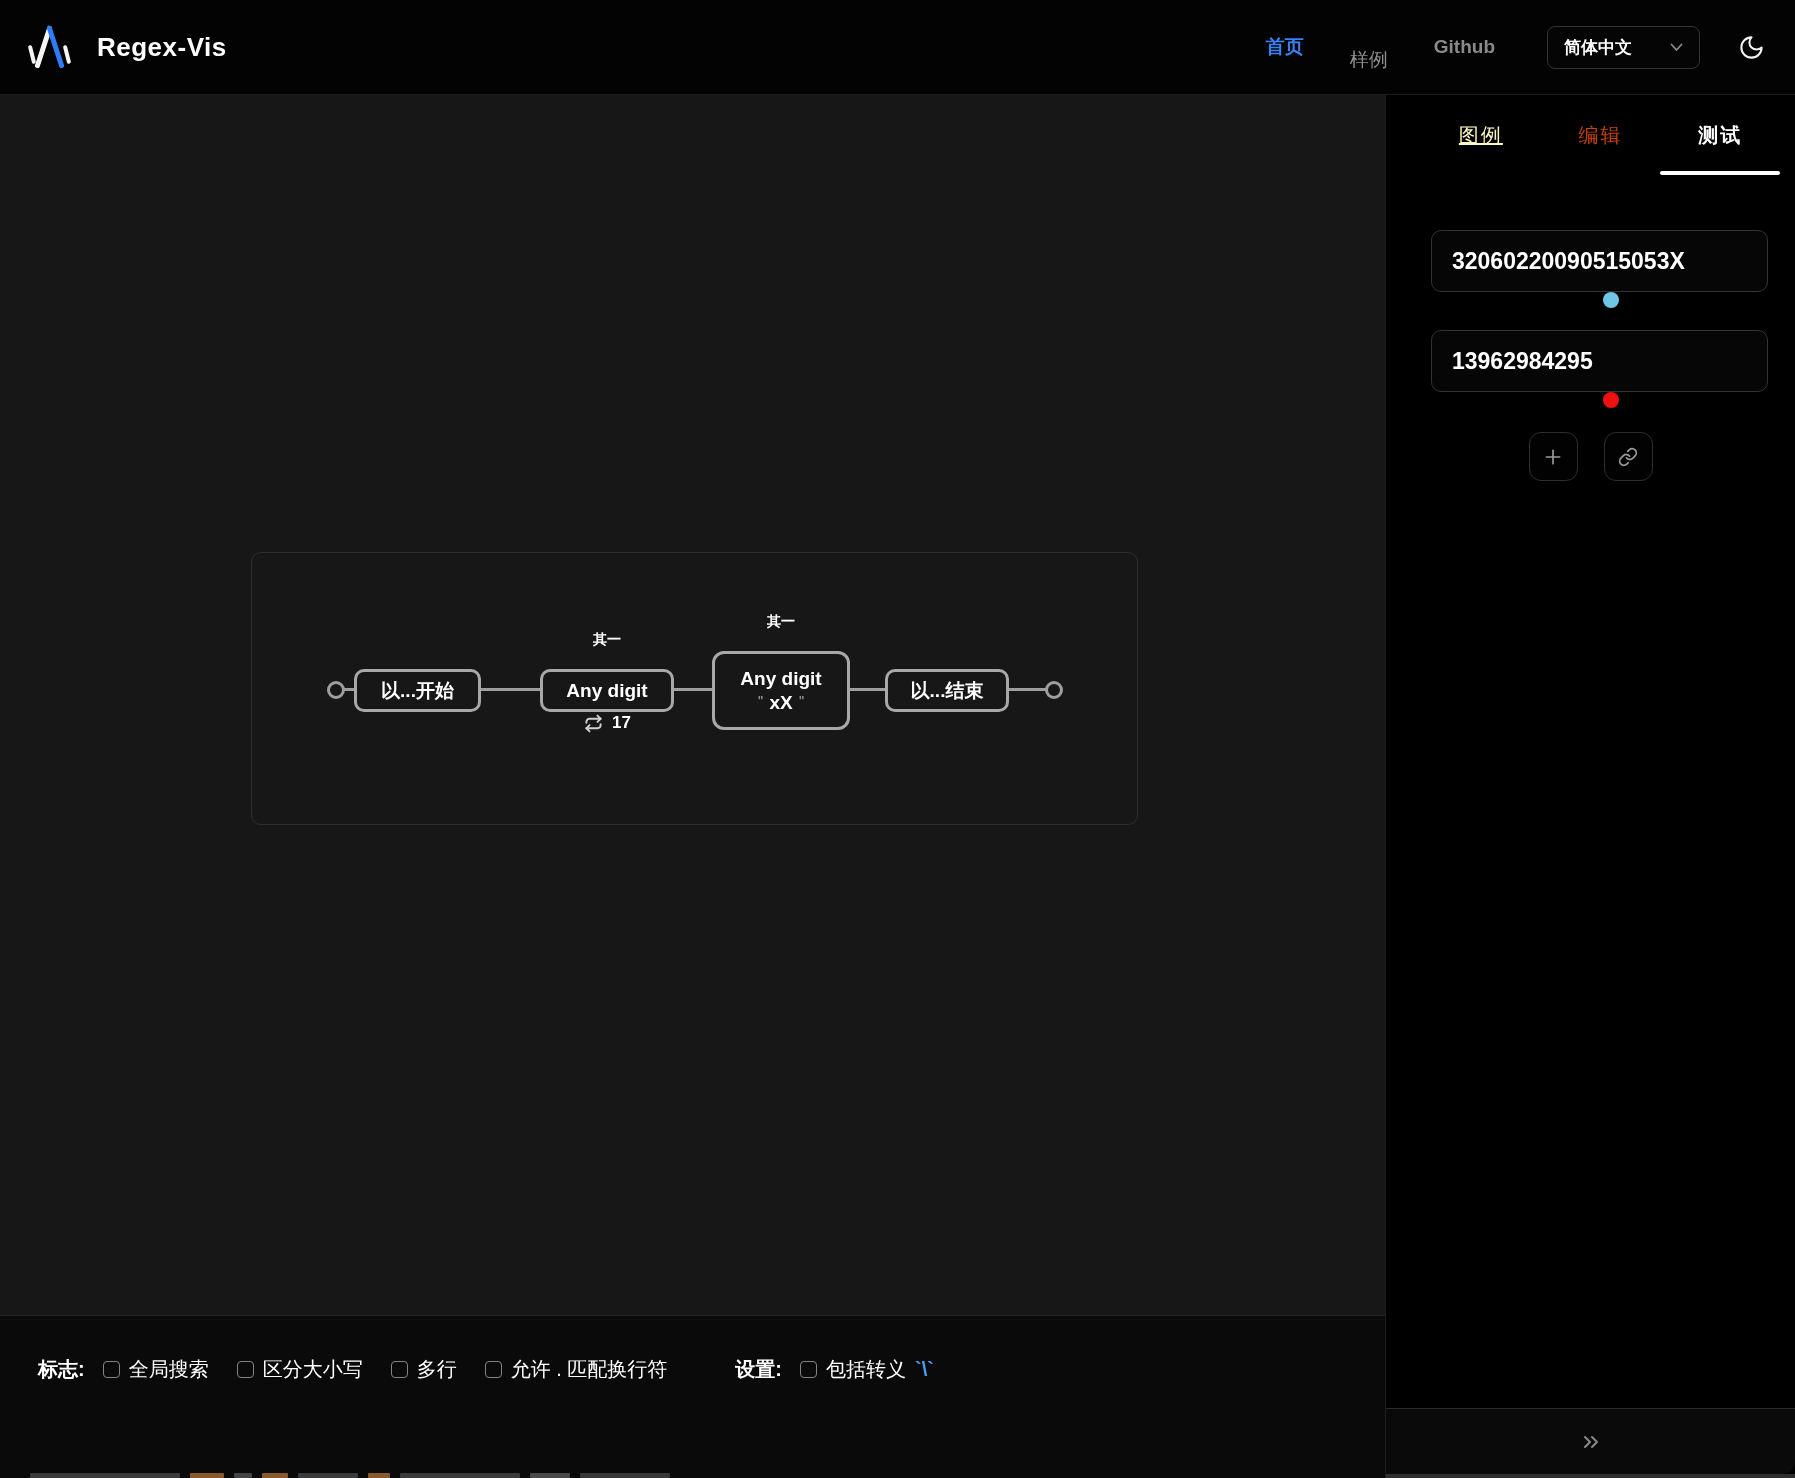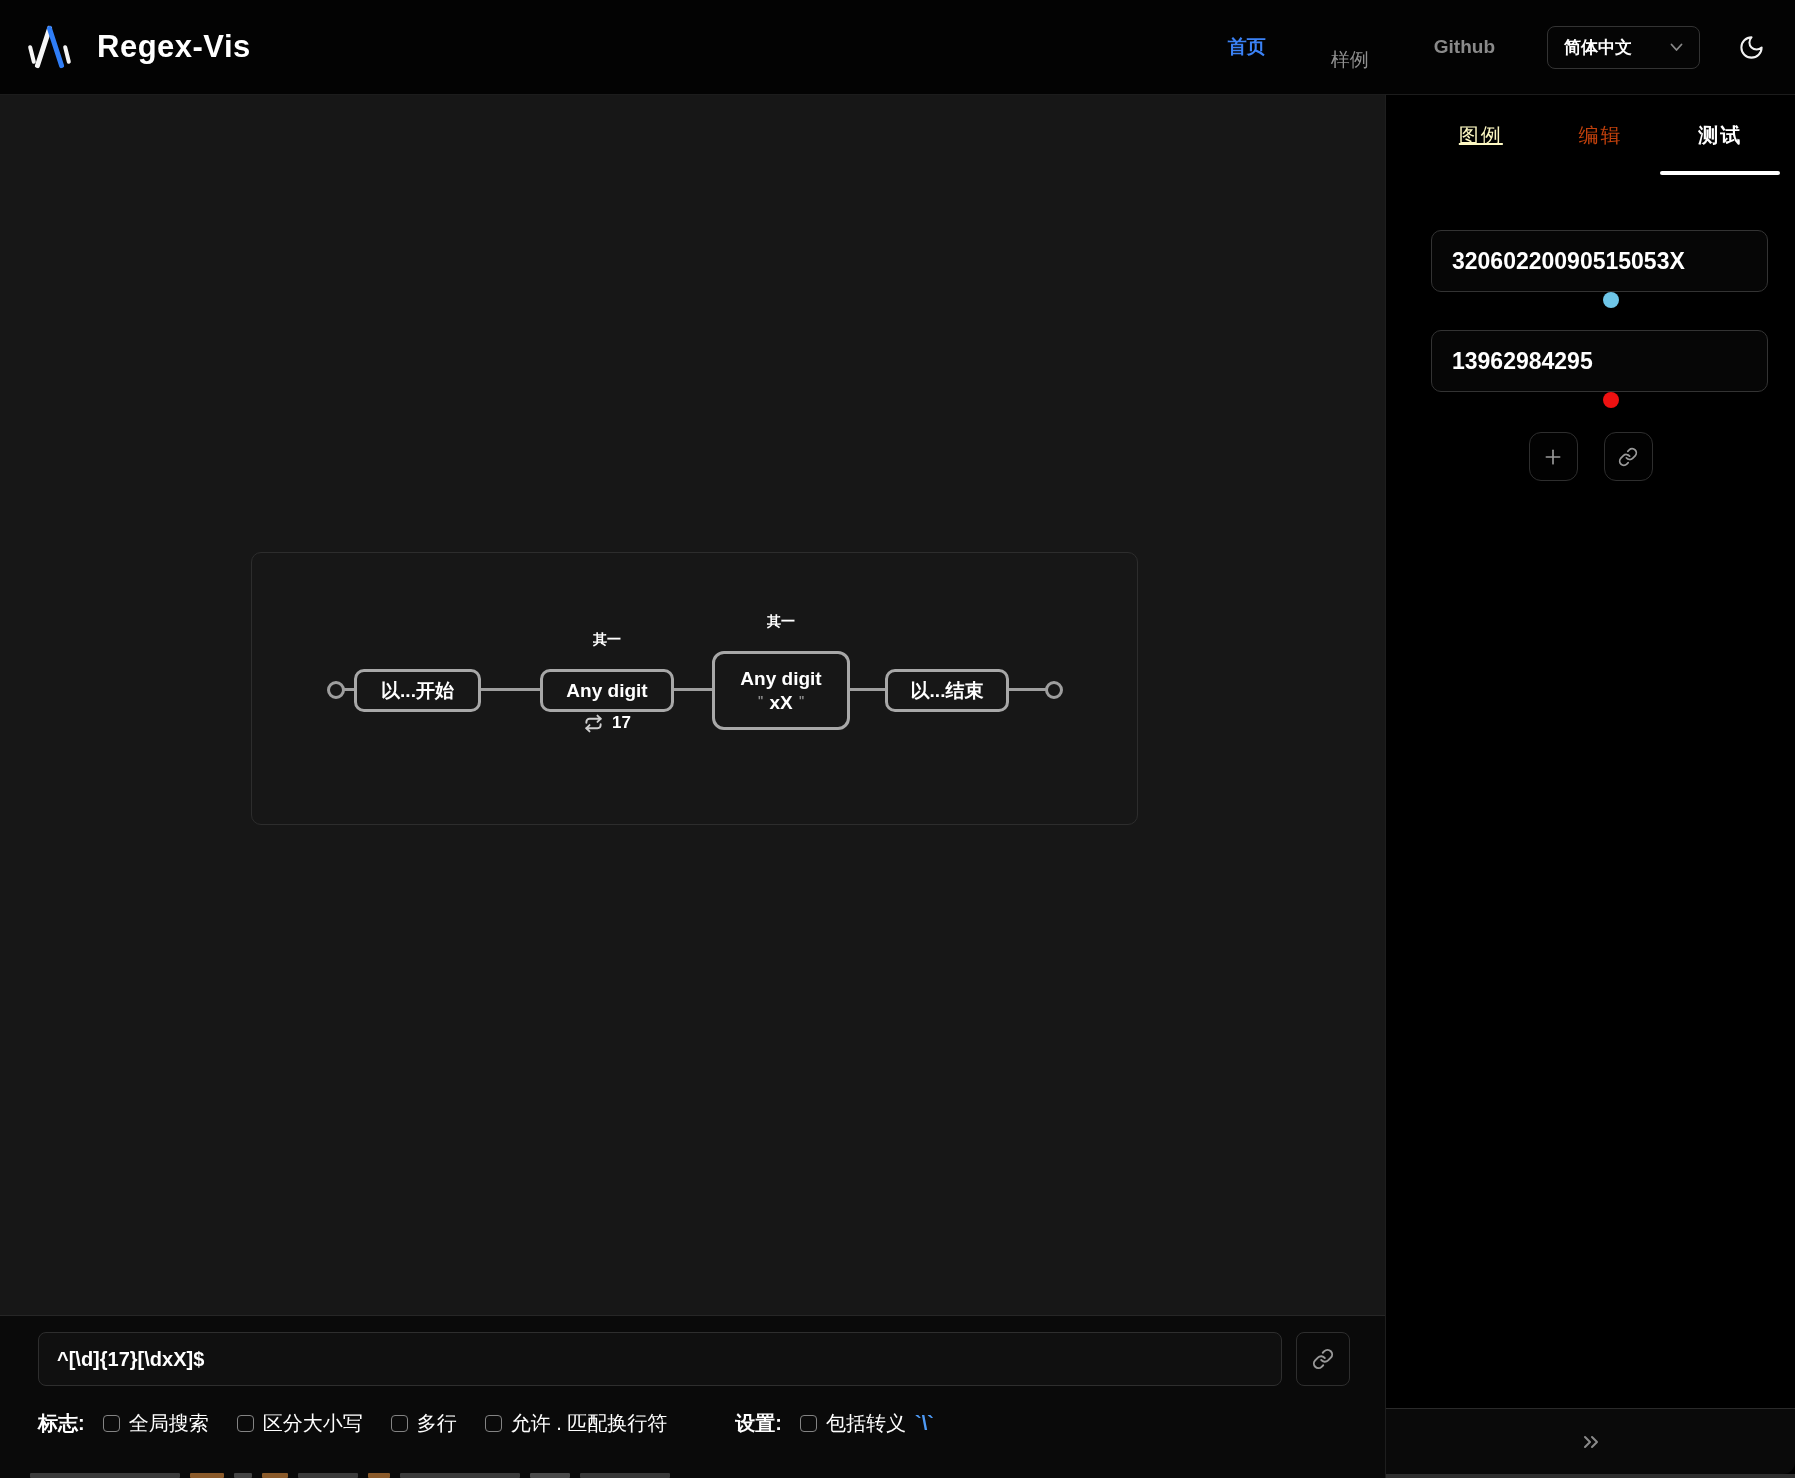--- a/index.html
+++ b/index.html
@@ -17,22 +17,22 @@
     padding:0 30px; border-bottom:1px solid #1c1c1c;
   }
   .logo { display:flex; align-items:center; gap:7px; height:50px; }
   .logo .bar { border-radius:2px; background:#f5f5f5; }
   .logo .s { width:4px; height:19px; }
   .logo .t { width:5px; height:44px; }
   .logo .b1 { transform:rotate(-14deg); margin-top:14px; }
   .logo .b2 { transform:rotate(18deg); }
   .logo .b3 { transform:rotate(-18deg); background:#2f7df6; }
   .logo .b4 { transform:rotate(-14deg); margin-top:14px; }
-  .brand { margin-left:28px; font-size:31px; font-weight:800; letter-spacing:.5px; }
-  .nav { margin-left:auto; display:flex; align-items:center; gap:65px; font-size:19px; }
+  .brand { margin-left:28px; font-size:26px; font-weight:800; letter-spacing:.5px; }
+  .nav { margin-left:auto; display:flex; align-items:center; gap:46px; font-size:19px; }
   .nav a { text-decoration:none; cursor:pointer; }
   .nav .active { color:#3b82f6; font-weight:600; }
   .nav .muted  { color:#909090; font-weight:500;margin-top:25px; }
   .nav .github { color:#8a8a8a; font-weight:700; }
   .lang-select {
     margin-left:52px; display:flex; align-items:center; gap:38px;
     border:1px solid #333; border-radius:8px; background:#050505;
     padding:9px 16px; font-size:17px; font-weight:700; cursor:pointer;
   }
   .theme-btn { margin-left:38px; background:none; border:none; cursor:pointer; display:flex; }
@@ -206,31 +206,20 @@
           <span class="qt">"</span>
         </span>
       </div>
 
       <div class="node n4">
         <span>以...结束</span>
       </div>
     </div>
 
     <div class="editor">
-      <div class="regex-row">
-        <input class="regex-input" type="text" value="^[\d]{17}[\dxX]$" style="">
-        <button class="icon-btn">
-          <svg width="22" height="22" viewBox="0 0 24 24">
-            <g fill="none" stroke="#9a9a9a" stroke-width="2.1" stroke-linecap="round" stroke-linejoin="round">
-              <path d="M10 13a5 5 0 0 0 7.54.54l3-3a5 5 0 0 0-7.07-7.07l-1.72 1.71"></path>
-              <path d="M14 11a5 5 0 0 0-7.54-.54l-3 3a5 5 0 0 0 7.07 7.07l1.71-1.71"></path>
-            </g>
-          </svg>
-        </button>
-      </div>
 
       <div class="flags-row">
         <span class="group-label">标志:</span>
         <label class="flag">
           <input type="checkbox" style="">
           <span>全局搜索</span>
         </label>
         <label class="flag">
           <input type="checkbox" style="">
           <span>区分大小写</span>

